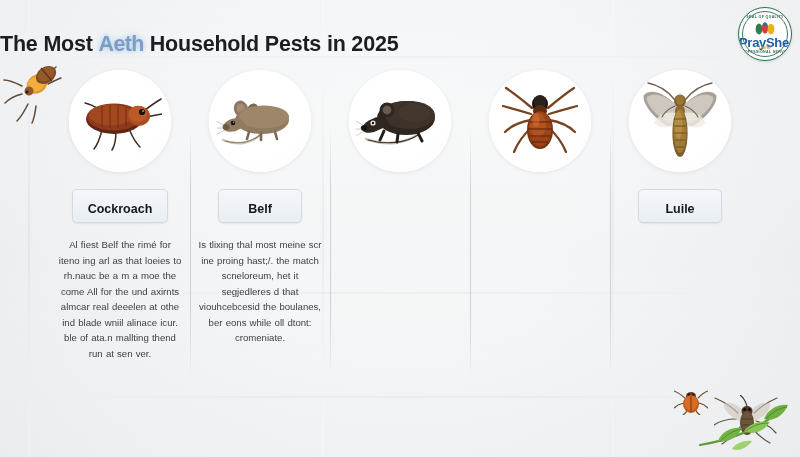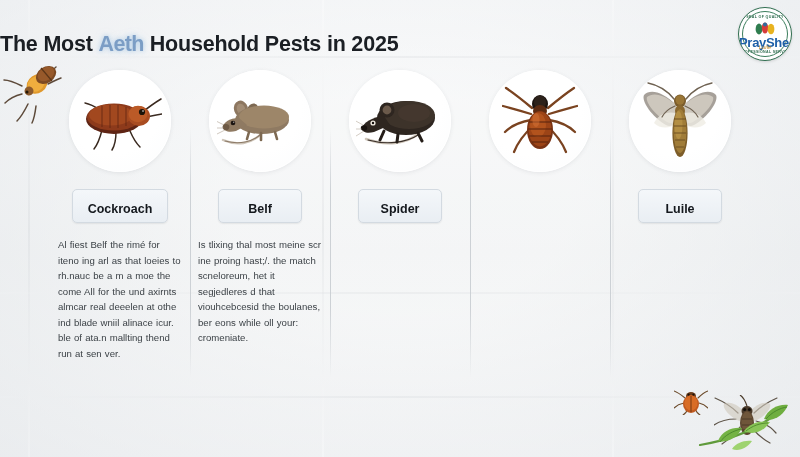--- a/index.html
+++ b/index.html
@@ -190,21 +190,21 @@
     box-shadow: 0 1px 1.5px rgba(0,0,0,.07);
     white-space: nowrap;
   }
 
   .pest-body {
     margin-top: 14px;
     width: 124px;
     font-size: 9.6px;
     line-height: 1.62;
     color: #3c4247;
-    text-align: left;
+    text-align: center;
     filter: blur(.12px);
     word-spacing: .5px;
   }
 
   
   .deco { position: absolute; z-index: 7; pointer-events: none; }
   #deco-beetle-left   { left: 2px;   top: 62px;  }
   #deco-bug-br        { right: 92px; bottom: 38px; }
   #deco-mosquito-br   { right: 22px; bottom: 8px;  }
   #deco-leaves-br     { right: 6px;  bottom: 0px;  }
@@ -298,21 +298,21 @@
             </g>
             <g stroke="#9c8b78" stroke-width=".6" opacity=".8">
               <path d="M7 35 L-1 31"></path>
                 <path d="M7 38 L-1 38"></path>
                 <path d="M8 40 L0 44"></path>
             </g>
           </svg>
         </span>
       </div>
       <div class="pest-label">Belf</div>
-      <div class="pest-body">Is tlixing thal most meine scr ine proing hast;/. the match scneloreum, het it segjedleres d that viouhcebcesid the boulanes, ber eons while oll your: cromeniate.</div>
+      <div class="pest-body">Is tlixing thal most meine scr ine proing hast;/. the match scneloreum, het it segjedleres d that viouhcebcesid the boulanes, ber eons while oll dtont: cromeniate.</div>
     </div>
 
     <div class="card">
       <div class="icon-disc">
         <span>
           <svg width="88" height="62" viewBox="0 0 88 62">
             <path d="M62 44 C50 54 30 56 10 49" stroke="#cfc6ba" stroke-width="2.6" fill="none" stroke-linecap="round"></path>
             <path d="M62 45 C50 53 30 55 12 50" stroke="#3a302a" stroke-width="1.1" fill="none" stroke-linecap="round"></path>
             <ellipse cx="50" cy="28" rx="29" ry="17" fill="#2e2620"></ellipse>
             <ellipse cx="53" cy="25" rx="26" ry="14" fill="#3d332a"></ellipse>
@@ -329,21 +329,20 @@
                 <path d="M62 43 L66 51"></path>
             </g>
             <g stroke="#aa9c8c" stroke-width=".6" opacity=".85">
               <path d="M7 35 L-2 30"></path>
                 <path d="M6 39 L-3 39"></path>
                 <path d="M8 41 L0 46"></path>
             </g>
           </svg>
         </span>
       </div>
-      <div class="pest-label">Spider</div>
     </div>
 
     <div class="card">
       <div class="icon-disc">
         <span>
           <svg width="76" height="82" viewBox="0 0 76 82">
             <g stroke="#7a4320" stroke-width="2.3" fill="none" stroke-linecap="round">
               <path d="M30 28 C18 18 10 12 4 8"></path>
               <path d="M29 34 C16 30 8 28 1 26"></path>
               <path d="M29 40 C17 42 9 46 3 52"></path>

